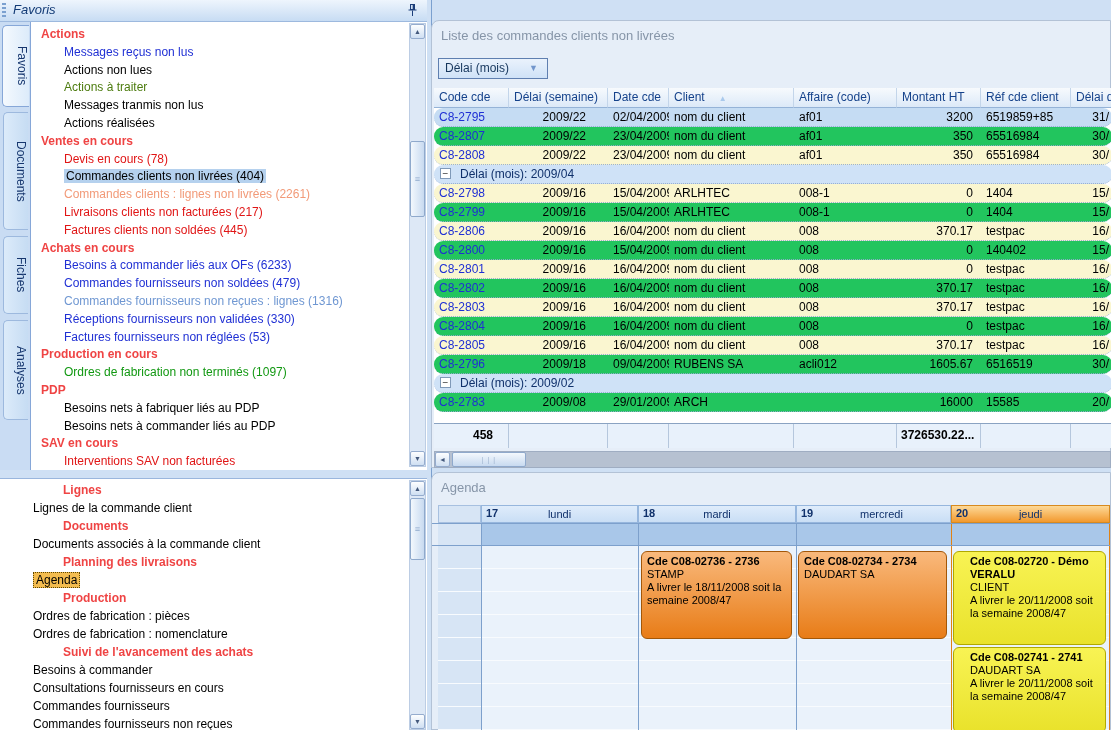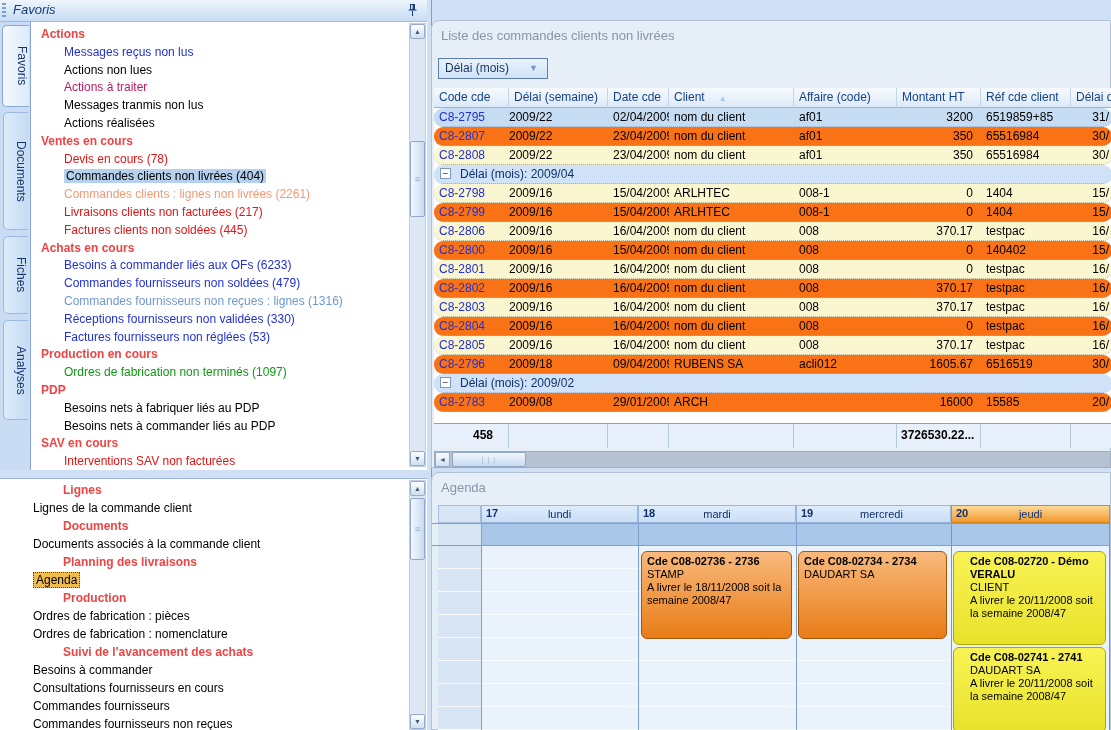--- a/index.html
+++ b/index.html
@@ -29,21 +29,21 @@
   #tree-bottom{position:absolute;left:0;top:478px;width:427px;height:252px;background:#fff;
     border-top:1px solid #9ab6dd;overflow:hidden;padding-top:2px;box-sizing:border-box;}
   .ti{line-height:17.8px;white-space:nowrap;padding-left:33px;cursor:pointer;}
   .ti.hdr{padding-left:10px;font-weight:bold;cursor:default;}
   #tree-bottom .ti{line-height:18px;}
   #tree-bottom .ti.hdr{padding-left:63px;}
   .s-header{color:#ef4444;}
   .s-black{color:#000;}
   .s-blue{color:#2030d4;}
   .s-lightblue{color:#6f97d2;}
-  .s-purple{color:#be185d;}
+  .s-purple{color:#4d7c0f;}
   .s-red{color:#e01515;}
   .s-salmon{color:#f29a78;}
   .s-green{color:#129812;}
   .lbl.sel{background:#b5d1ee;padding:0 2px;}
   .lbl.hl{background:#f3bc4f;border:1px dotted #5e4700;padding:0 2px;color:#000;}
 
   .splitter-h{position:absolute;left:0;top:470px;width:427px;height:8px;background:#cfe0f4;}
   .splitter-v{position:absolute;left:427px;top:0;width:4px;height:730px;background:#cfe0f4;border-right:1px solid #7ba0cf;}
 
   
@@ -72,30 +72,30 @@
     color:#16365c;line-height:19px;padding-left:6px;cursor:pointer;}
   #groupby-chip .dd{position:absolute;right:9px;top:0;color:#7296cc;font-size:9px;}
 
   #table-area{position:absolute;left:2px;top:67px;width:678px;height:360px;background:#fff;overflow:hidden;}
   #thead{position:absolute;left:0;top:0;width:678px;height:20px;display:flex;}
   .th{background:linear-gradient(#f7fafd,#dce9f8);border-right:1px solid #c3d5ea;border-bottom:1px solid #95b3d7;
     color:#15428b;line-height:19px;padding-left:5px;box-sizing:border-box;white-space:nowrap;overflow:hidden;cursor:pointer;flex:none;}
   .sort-arrow{color:#a9c9ec;font-size:8px;margin-left:14px;}
   #tbody{position:absolute;left:0;top:20px;width:678px;}
   .trow{display:flex;height:19px;border-bottom:1px dotted #93acd0;box-sizing:border-box;cursor:pointer;border-radius:9px;}
-  .trow.white{background:#f97316;}
+  .trow.white{background:#22c55e;}
   .trow.yellow{background:#faf6d0;}
   .trow.selected{background:#c5dcf3;}
   .trow.group{background:#cfe2f7;display:block;position:relative;}
   .minus{position:absolute;left:6px;top:3px;width:11px;height:11px;border:1px solid #7f99b8;background:#fff;
     font-size:10px;line-height:9px;text-align:center;color:#333;box-sizing:border-box;cursor:pointer;}
   .gl{position:absolute;left:26px;top:0;line-height:18px;color:#10316b;}
   .td{flex:none;line-height:18px;white-space:nowrap;overflow:hidden;box-sizing:border-box;padding-left:5px;}
   .td.code{color:#1f2fd4;}
-  .td.ar22{text-align:left;padding-right:22px;padding-left:0;}
+  .td.ar22{text-align:right;padding-right:22px;padding-left:0;}
   .td.ar8{text-align:right;padding-right:8px;padding-left:0;}
   .td.ar3{text-align:right;padding-right:3px;padding-left:0;}
   #tfoot{position:absolute;left:0;bottom:0;width:678px;height:24px;background:#e8f1fb;
     border-top:1px solid #8aa3c2;display:flex;}
   .tf{flex:none;border-right:1px solid #b5c7dd;line-height:22px;font-weight:bold;box-sizing:border-box;white-space:nowrap;overflow:hidden;}
   .tf.ar{text-align:right;padding-right:15px;}
   .tf.al{padding-left:4px;}
 
   
   #cal-header,#cal-allday,#cal-body{position:absolute;left:0;width:678px;}

